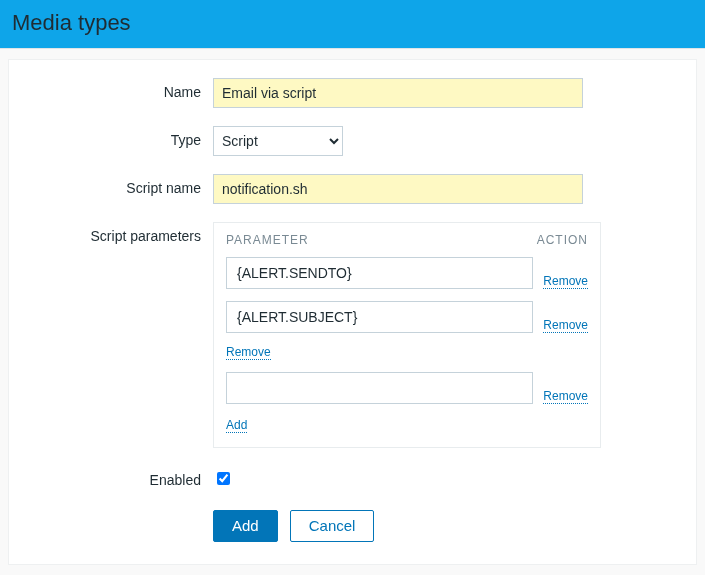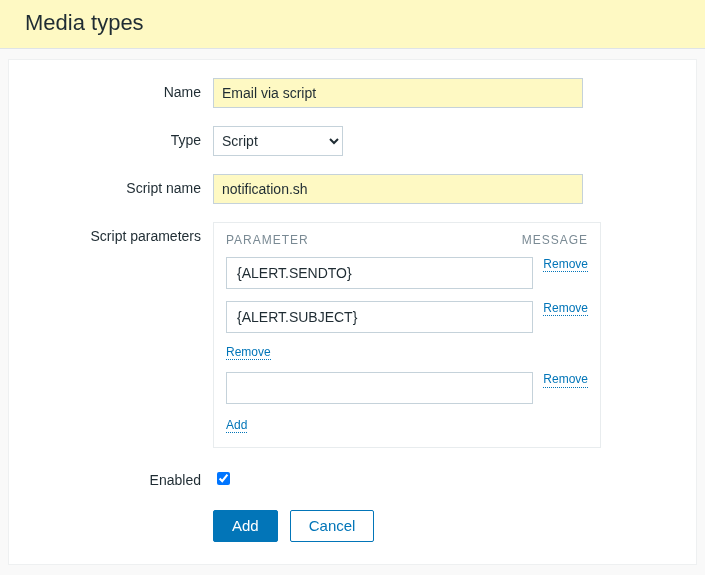--- a/index.html
+++ b/index.html
@@ -5,23 +5,23 @@
   * { box-sizing: border-box; }
   body {
     margin: 0;
     font-family: Arial, Helvetica, sans-serif;
     font-size: 14px;
     color: #1f2c33;
     background: #fff;
     width: 705px;
   }
   .page-header {
-    padding: 10px 16px 12px 25px;
+    padding: 10px 16px 12px 12px;
     border-bottom: 1px solid #dfe4e7;
-    background: #fef9c3;
+    background: #0ea5e9;
   }
   .page-title {
     font-size: 22px;
     font-weight: 400;
     color: #1f2c33;
     margin: 0;
   }
   .form-area {
     background: #f9f9f9;
     padding: 10px 8px;
@@ -76,21 +76,21 @@
     justify-content: space-between;
     margin-bottom: 10px;
   }
   .params-header span {
     color: #7a8a94;
     font-size: 12px;
     letter-spacing: 1px;
   }
   .param-row {
     display: flex;
-    align-items: flex-start;
+    align-items: flex-end;
     margin-bottom: 12px;
   }
   .param-input {
     flex: 1;
     height: 32px;
     border: 1px solid #c5d2da;
     padding: 4px 10px;
     font-size: 14px;
     color: #1f2c33;
     background: #fff;
@@ -168,21 +168,21 @@
         <input type="text" class="text-input" value="notification.sh" style="">
       </div>
     </div>
 
     <div class="row">
       <div class="label-col">Script parameters</div>
       <div class="field-col">
         <div class="params-box">
           <div class="params-header">
             <span>PARAMETER</span>
-            <span>MESSAGE</span>
+            <span>ACTION</span>
           </div>
 
           <div class="param-row">
             <input type="text" class="param-input" value="{ALERT.SENDTO}" style="">
             <span class="link">Remove</span>
           </div>
           <div class="param-row">
             <input type="text" class="param-input" value="{ALERT.SUBJECT}" style="">
             <span class="link">Remove</span>
           </div>

